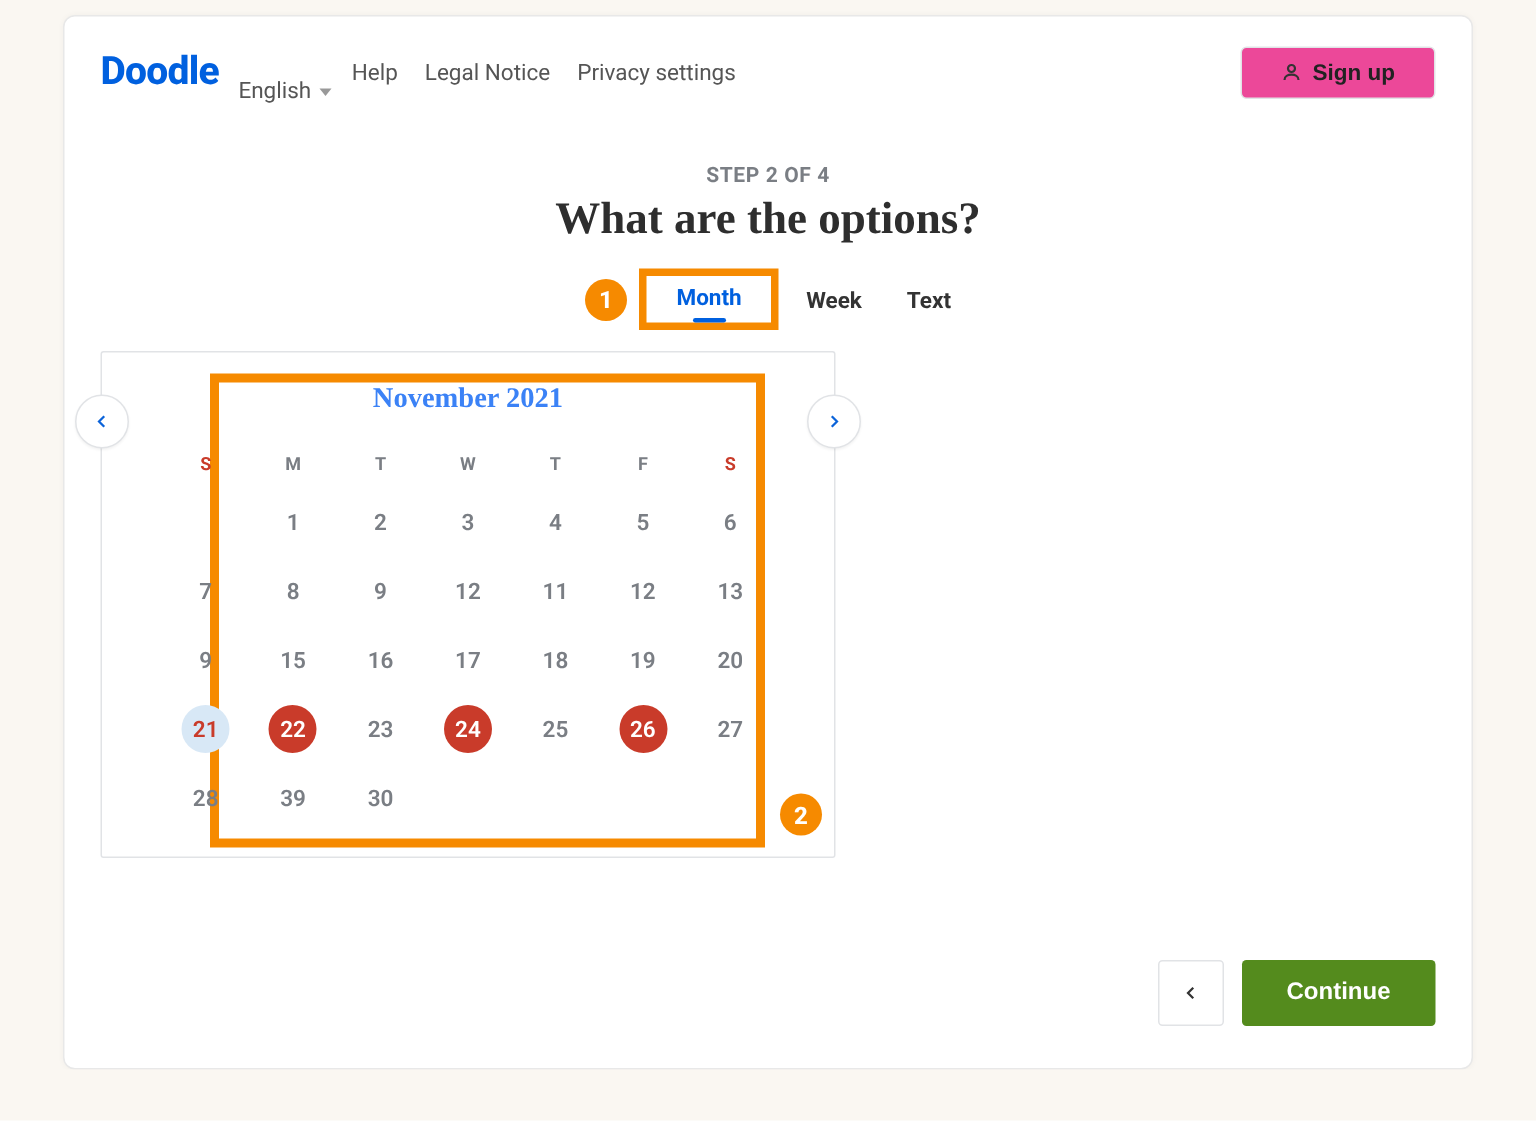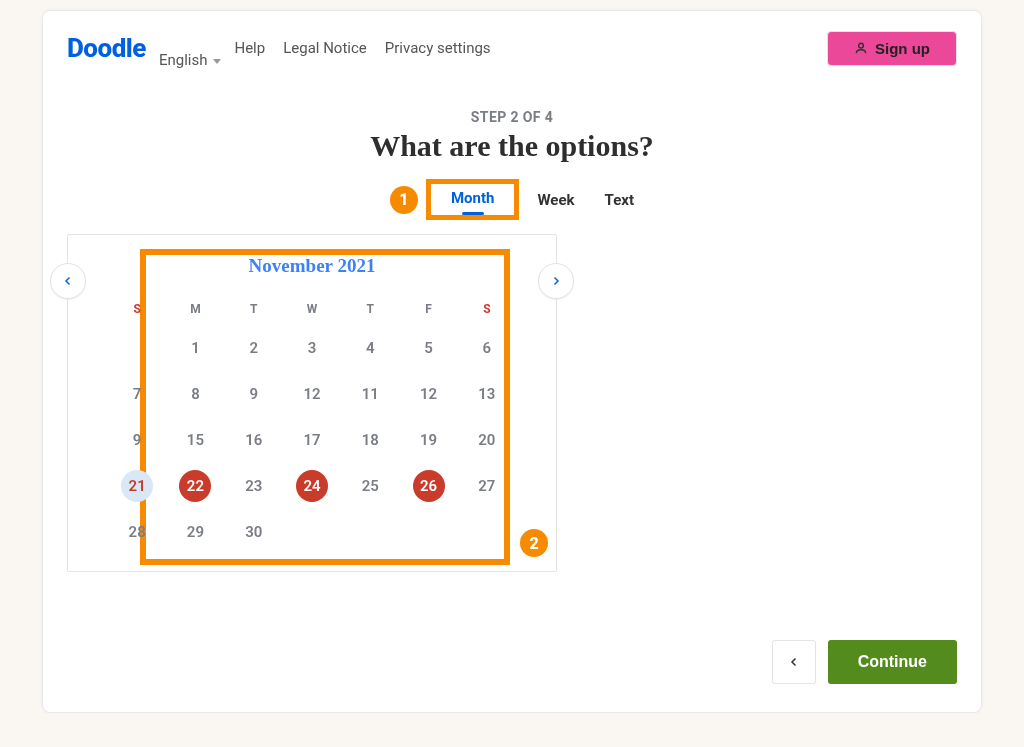--- a/index.html
+++ b/index.html
@@ -174,21 +174,21 @@
                 <td class="weekend-d today"><span class="day">21</span></td>
                 <td class="sel"><span class="day">22</span></td>
                 <td><span class="day">23</span></td>
                 <td class="sel"><span class="day">24</span></td>
                 <td><span class="day">25</span></td>
                 <td class="sel"><span class="day">26</span></td>
                 <td class="weekend-d"><span class="day">27</span></td>
               </tr>
               <tr>
                 <td class="weekend-d"><span class="day">28</span></td>
-                <td><span class="day">29</span></td>
+                <td><span class="day">39</span></td>
                 <td><span class="day">30</span></td>
                 <td></td>
                 <td></td>
                 <td></td>
                 <td></td>
               </tr>
             </tbody>
         </table>
       </div>
     </div>

